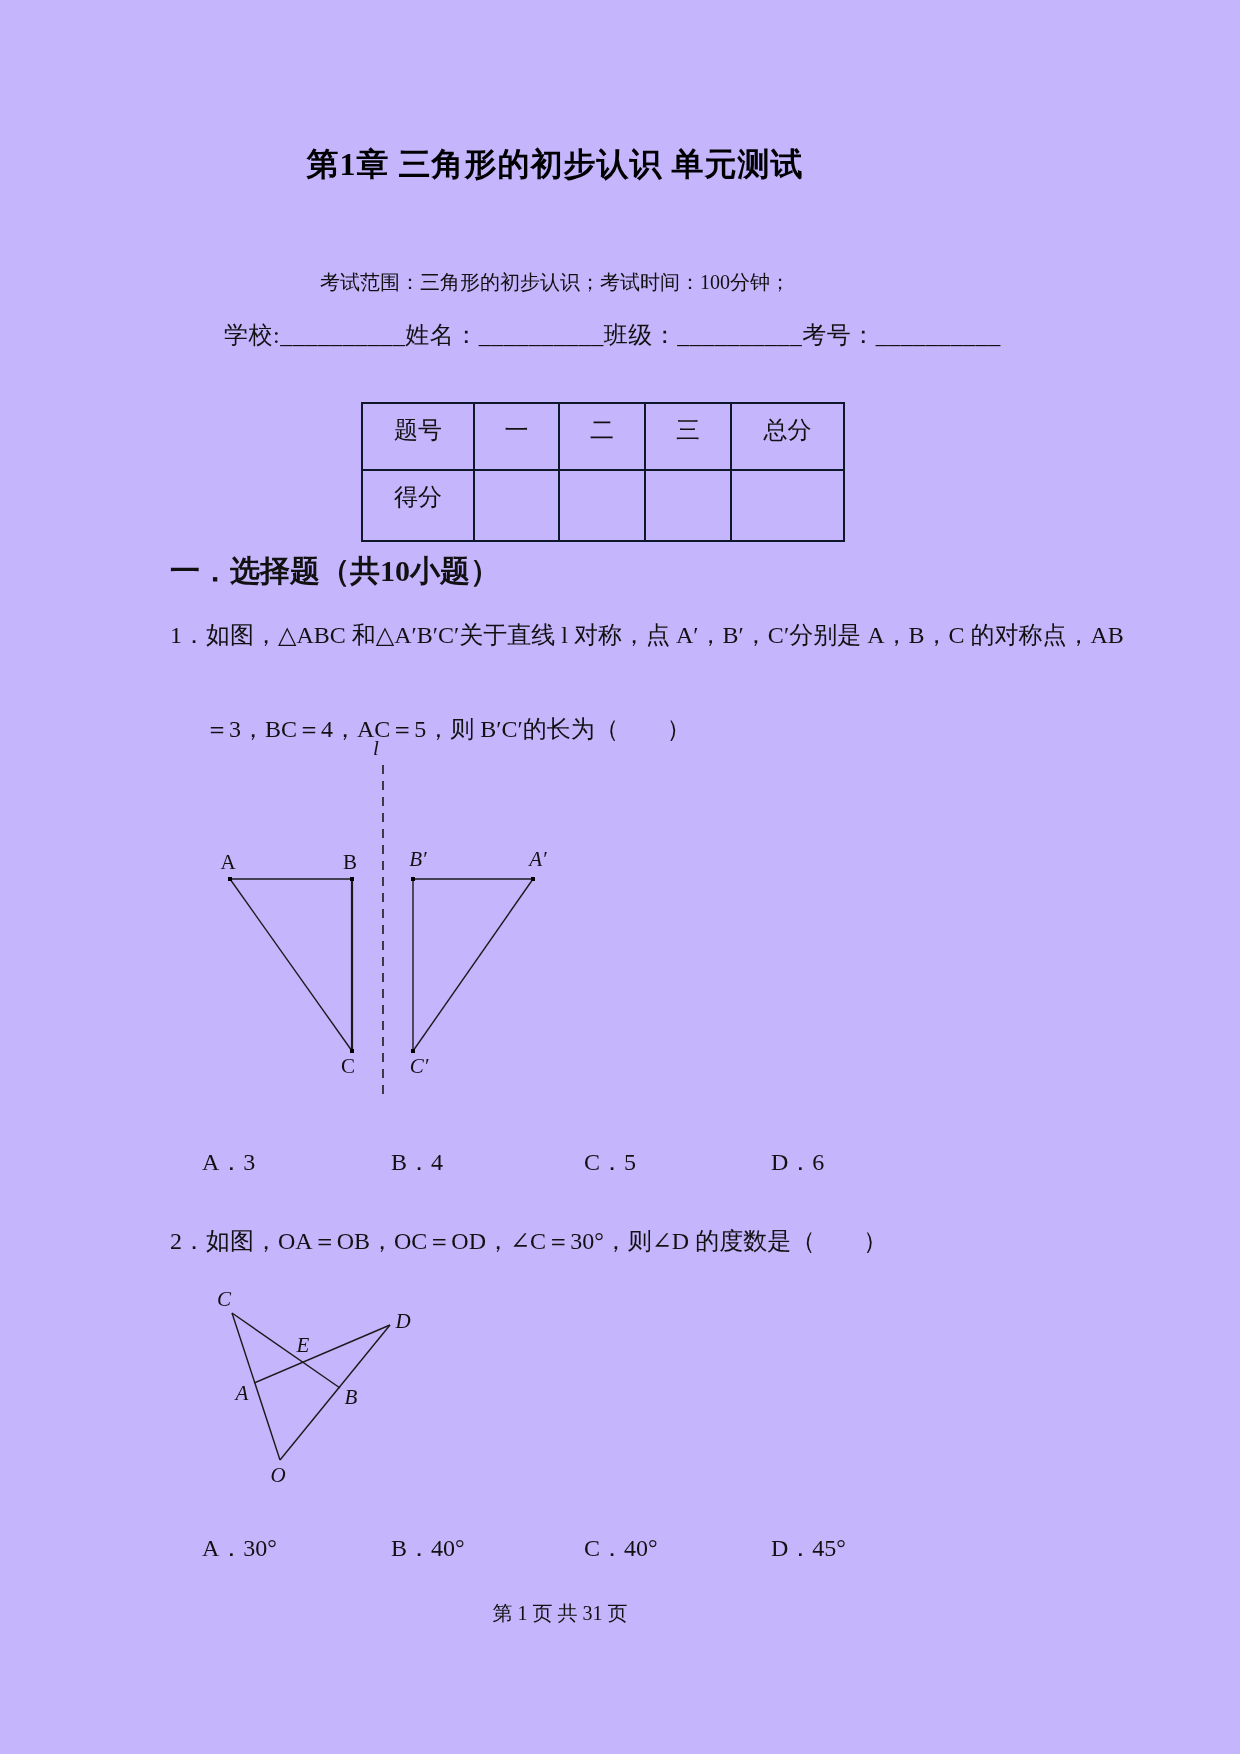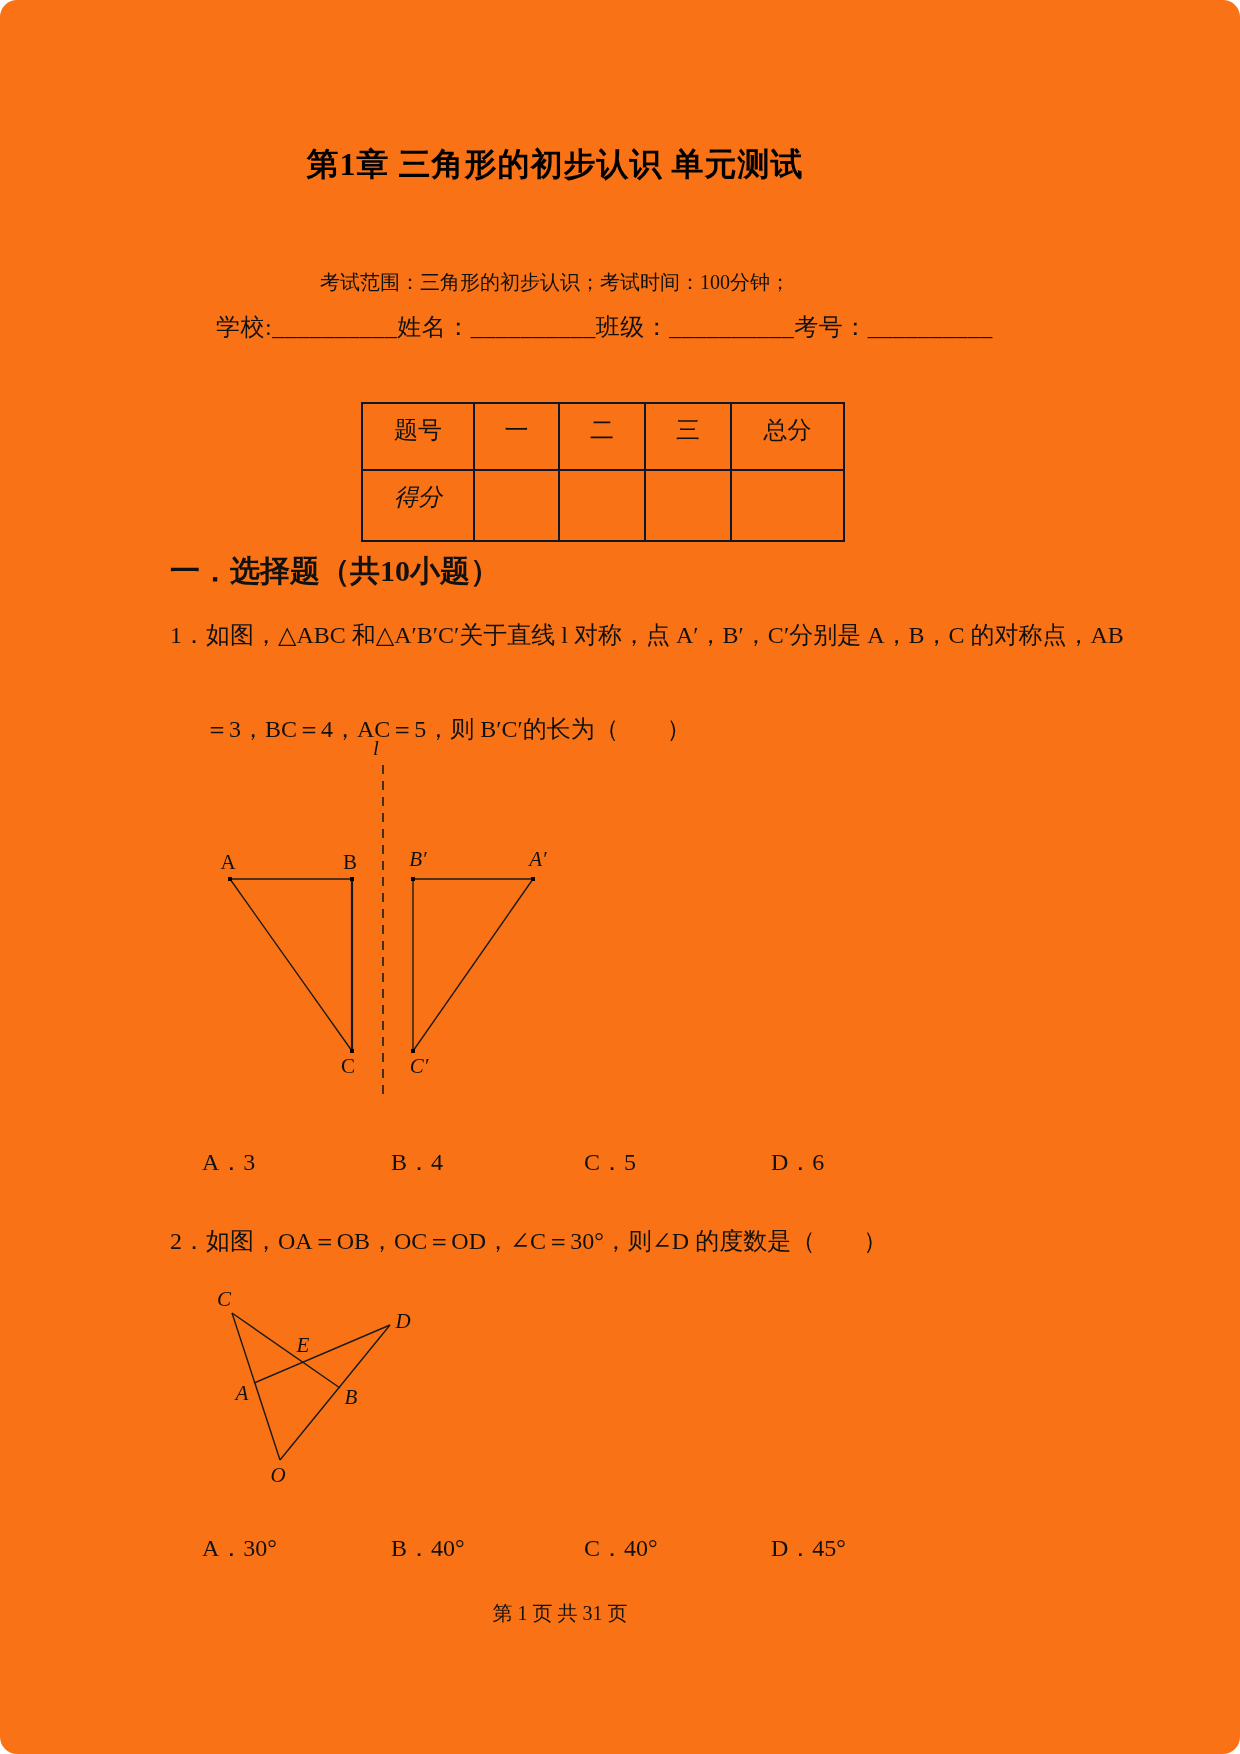--- a/index.html
+++ b/index.html
@@ -1,51 +1,50 @@
 <!DOCTYPE html>
 <html><head>
 <meta charset="utf-8">
 <style>
   html,body{margin:0;padding:0;background:#ffffff;}
   .page{
     position:relative;
     width:1240px;height:1754px;
-    background:#f97316;
+    background:#c4b5fd;
     font-family:"Liberation Serif","DejaVu Serif",serif;
     color:#111;
     overflow:hidden;
-    border-radius:17px;
   }
   .title{
     position:absolute;top:143px;left:0;width:1110px;
     text-align:center;
     font-size:32px;font-weight:bold;letter-spacing:1px;
     margin:0;color:#000;
   }
   .subtitle{
     position:absolute;top:269px;left:0;width:1110px;
     text-align:center;font-size:20px;margin:0;
   }
   .student-info{
     position:absolute;top:303px;left:208px;width:900px;
-    font-size:24px;margin:8px;letter-spacing:0.5px;
+    font-size:24px;margin:16px;letter-spacing:0.5px;
   }
   table.score{
     position:absolute;top:402px;left:361px;
     border-collapse:collapse;
     font-size:24px;
   }
   table.score td{
     border:2px solid #0f172a;
     vertical-align:top;
     text-align:center;
     padding-top:10px;
   }
   table.score tr.r1 td{height:54px;}
-  table.score tr.r2 td{height:58px;font-style:italic;}
+  table.score tr.r2 td{height:58px;}
   td.c0{width:108px;} td.c1{width:81px;} td.c2{width:82px;} td.c3{width:82px;} td.c4{width:109px;}
   .section-heading{
     position:absolute;top:551px;left:170px;
     font-size:30px;font-weight:bold;margin:0;
   }
   .qline{position:absolute;font-size:24px;margin:0;white-space:nowrap;}
   .q1-l1{top:619px;left:170px;}
   .q1-l2{top:713px;left:205px;}
   .q2-l1{top:1225px;left:170px;}
   .options{

